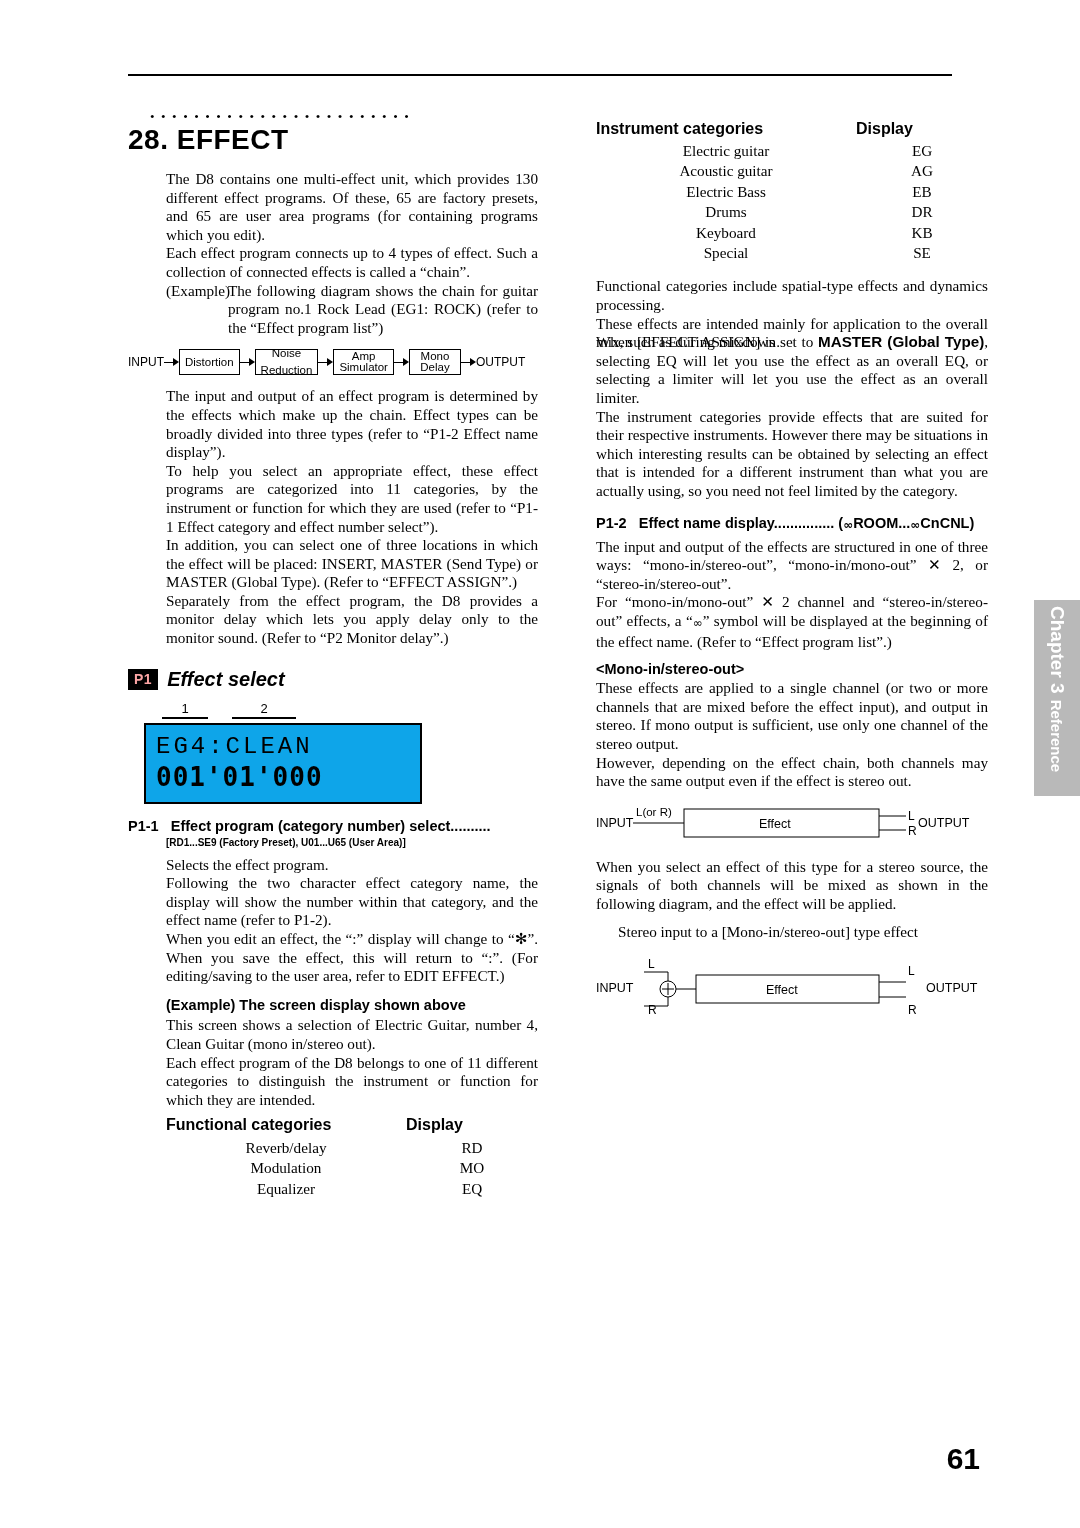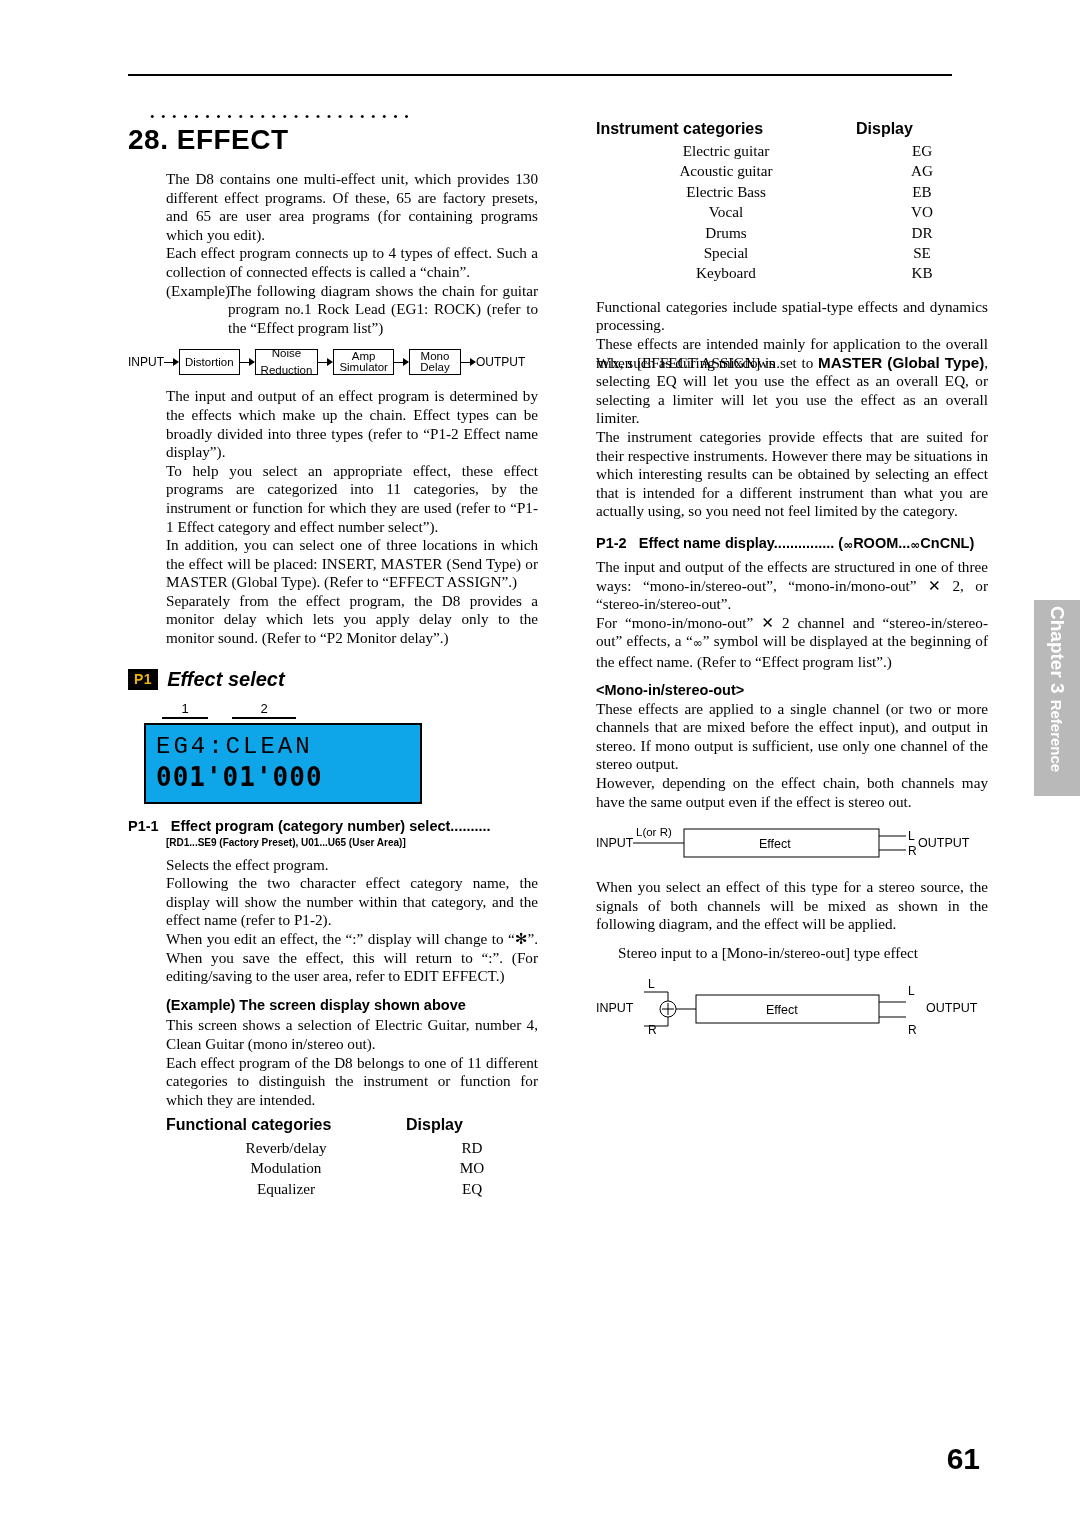--- a/index.html
+++ b/index.html
@@ -37,21 +37,21 @@
   .chain .box {
     border:1px solid #000; padding:3px 5px; text-align:center; line-height:11.5px; min-width:52px;
     display:flex; align-items:center; justify-content:center; height:26px; box-sizing:border-box;
   }
   .chain .conn { width:9px; height:1px; background:#000; }
   .chain .arrow { width:0;height:0;border-top:4px solid transparent;border-bottom:4px solid transparent;border-left:6px solid #000; }
 
   
   .phead { display:flex; align-items:center; margin:20px 0 10px 0; }
   .pbadge {
-    background:#000; color:#eab308; font-family:"Liberation Sans", sans-serif;
+    background:#000; color:#fca5a5; font-family:"Liberation Sans", sans-serif;
     font-weight:bold; font-size:14px; padding:2px 6px 3px 6px; margin-right:9px; letter-spacing:0.5px;
   }
   .ptitle { font-family:"Liberation Sans", sans-serif; font-style:italic; font-weight:bold; font-size:20px; }
 
   
   .lcd-wrap { margin:6px 0 14px 16px; width:300px; }
   .lcd-marks { position:relative; height:22px; font-family:"Liberation Sans", sans-serif; font-size:13px; }
   .lcd-marks .m { position:absolute; text-align:center; }
   .lcd-marks .m .n { display:block; }
   .lcd-marks .m .bar { display:block; height:2px; background:#000; margin-top:1px; }
@@ -234,34 +234,30 @@
         </tr>
         <tr>
           <td>Acoustic guitar</td>
           <td class="c2">AG</td>
         </tr>
         <tr>
           <td>Electric Bass</td>
           <td class="c2">EB</td>
         </tr>
         <tr>
-          <td>Vocal</td>
-          <td class="c2">VO</td>
-        </tr>
-        <tr>
           <td>Drums</td>
           <td class="c2">DR</td>
         </tr>
         <tr>
+          <td>Keyboard</td>
+          <td class="c2">KB</td>
+        </tr>
+        <tr>
           <td>Special</td>
           <td class="c2">SE</td>
-        </tr>
-        <tr>
-          <td>Keyboard</td>
-          <td class="c2">KB</td>
         </tr>
       </tbody>
     </table>
 
     <p class="body" style="margin-top:14px;">Functional categories include spatial-type effects and dynamics processing.</p>
     <p class="body">These effects are intended mainly for application to the overall mix, such as during mixdown.</p>
     <p class="body">
       
     </p>
     <p class="body" style="margin-top:-18.6px;">

